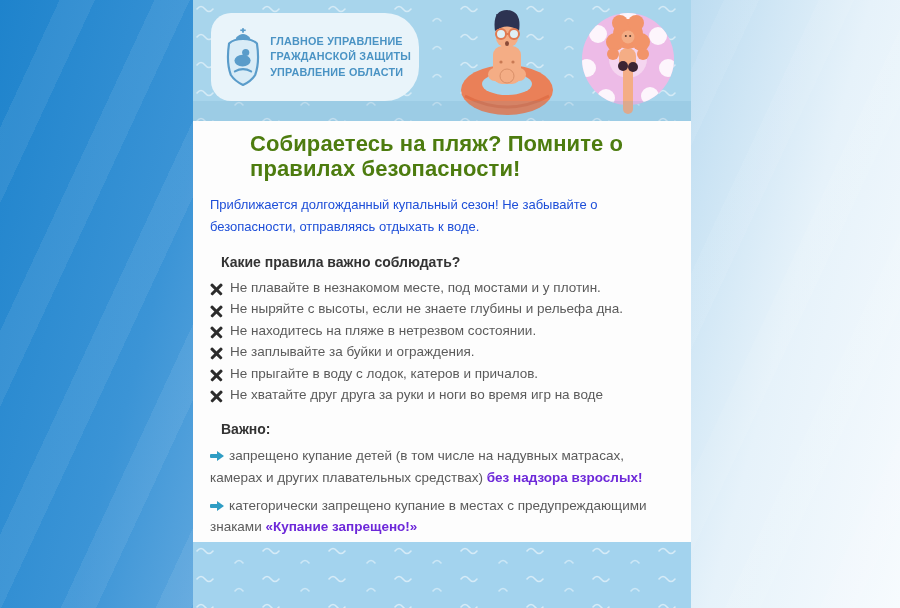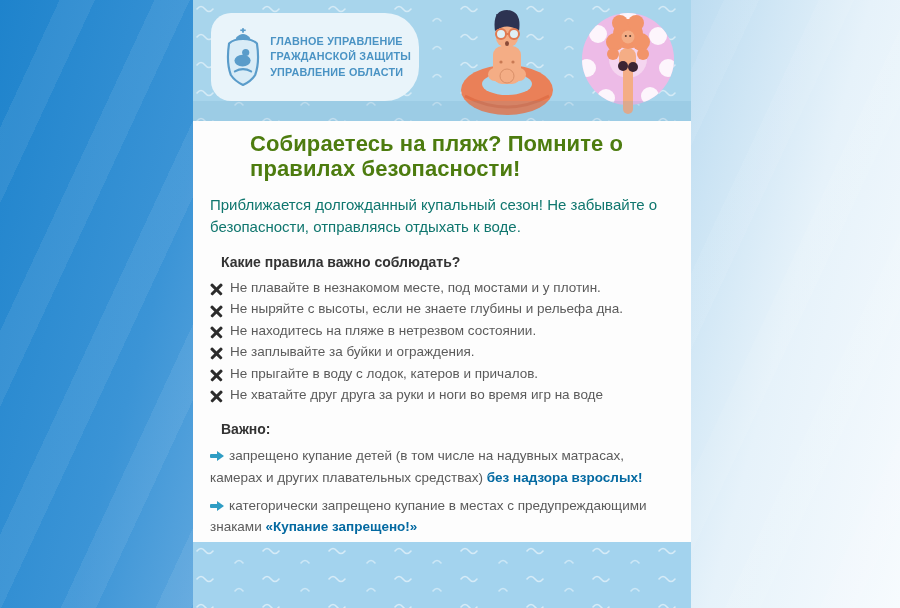--- a/index.html
+++ b/index.html
@@ -30,32 +30,32 @@
   .org-lines{ color:#4a93c4; font-weight:700; font-size:10.8px; line-height:15.5px; letter-spacing:.2px; }
   .coat{ flex:none; }
 
   .fig{ position:absolute; }
   .fig-man{ left:262px; top:4px; }
   .fig-woman{ left:385px; top:6px; }
 
   .card-body{ position:absolute; top:121px; left:0; right:0; bottom:66px; padding:10px 16px 0 17px; }
 
   h1.title{ font-size:22px; line-height:25px; font-weight:700; color:#4d7c0f; letter-spacing:.1px;margin-left:40px; }
-  p.intro{ margin-top:13px; font-size:15px; line-height:22px; color:#0f766e; }
+  p.intro{ margin-top:13px; font-size:13px; line-height:22px; color:#1d4ed8; }
   h2.subhead{ margin-top:14px; font-size:14px; line-height:20px; font-weight:700; color:#333;margin-left:11px; }
 
   ul.rules{ list-style:none; margin-top:5px; }
   ul.rules li{ display:flex; align-items:center; font-size:13.5px; line-height:21.4px; color:#5b5b5b; }
   .xmark{ position:relative; flex:none; display:inline-block; width:13px; height:13px; margin:4px 7px 0 0; }
   .xmark i{ position:absolute; left:-1px; top:5px; width:15px; height:2.6px; background:#2c2c2c; border-radius:1px; }
   .xmark i:first-child{ transform:rotate(45deg); }
   .xmark i:last-child{ transform:rotate(-45deg); }
 
   .imp-item{ margin-top:6px; font-size:13.5px; line-height:21.6px; color:#5b5b5b; }
-  .imp-item b{ color:#0369a1; }
+  .imp-item b{ color:#6d28d9; }
   .arrow{ position:relative; display:inline-block; width:14px; height:10px; margin-right:5px; vertical-align:-1px; }
   .arrow .shaft{ position:absolute; left:0; top:3px; width:8px; height:4px; background:#2f9dc4; border-radius:1px; }
   .arrow .head{ position:absolute; right:0; top:0; width:0; height:0; border-left:7px solid #2f9dc4; border-top:5px solid transparent; border-bottom:5px solid transparent; }
 
   p.phone{ margin-top:15px; font-size:14px; line-height:20px; font-weight:700; color:#333; }
   .signature{ margin-top:5px; text-align:right; font-style:italic; font-size:12.5px; line-height:17.5px; color:#555; }
 </style>
 </head>
 <body>
 

